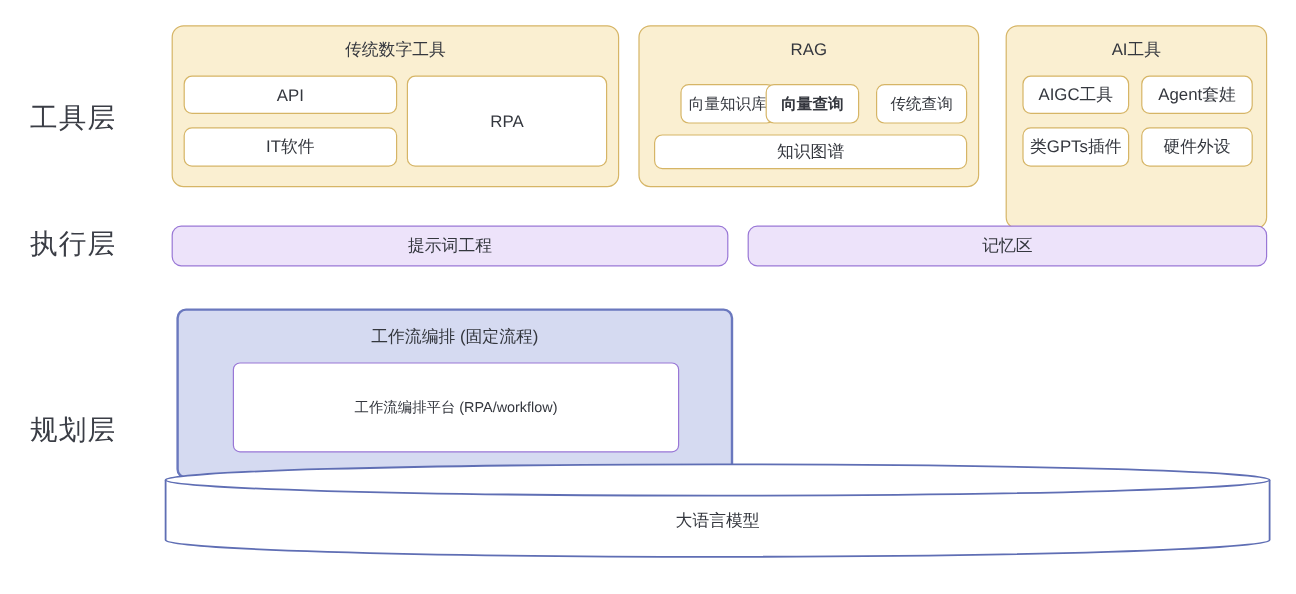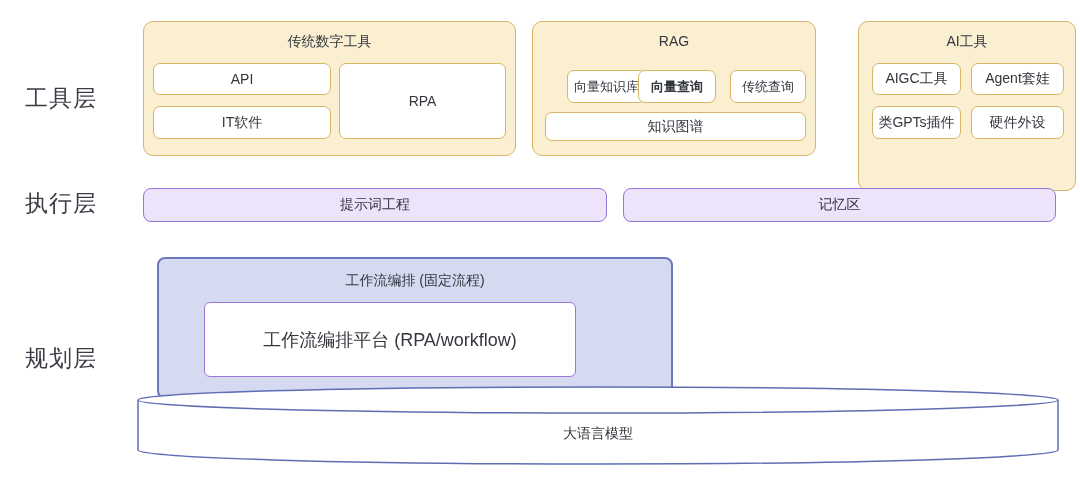--- a/index.html
+++ b/index.html
@@ -79,21 +79,21 @@
     font-weight: 500;
   }
   .plan-inner {
     position: absolute;
     background: #ffffff;
     border: 1.6px solid #9977d6;
     border-radius: 6px;
     display: flex;
     align-items: center;
     justify-content: center;
-    font-size: 18px;
+    font-size: 12px;
   }
 
   
   .cyl-svg {
     position: absolute;
     left: 0; top: 0;
     pointer-events: none;
   }
   .llm-label {
     position: absolute;
@@ -121,32 +121,32 @@
   </div>
 
   <div class="group" style="left:532px; top:21px; width:284px; height:135px;">
     <div class="group-title">RAG</div>
     <div class="chip small" style="left:12px; top:48px; width:79px; height:33px;margin-left:22px;">向量知识库</div>
     <div class="chip small" style="left:105px; top:48px; width:78px; height:33px;font-weight:bold;">向量查询</div>
     <div class="chip small" style="left:197px; top:48px; width:76px; height:33px;">传统查询</div>
     <div class="chip" style="left:12px; top:90px; width:261px; height:29px;">知识图谱</div>
   </div>
 
-  <div class="group" style="left:858px; top:21px; width:218px; height:170px;">
+  <div class="group" style="left:838px; top:21px; width:218px; height:170px;">
     <div class="group-title">AI工具</div>
     <div class="chip" style="left:13px; top:41px; width:89px; height:32px;">AIGC工具</div>
     <div class="chip" style="left:112px; top:41px; width:93px; height:32px;">Agent套娃</div>
     <div class="chip" style="left:13px; top:84px; width:89px; height:33px;">类GPTs插件</div>
     <div class="chip" style="left:112px; top:84px; width:93px; height:33px;">硬件外设</div>
   </div>
 
   <div class="exec" style="left:143px; top:188px; width:464px;text-align:center;">提示词工程</div>
   <div class="exec" style="left:623px; top:188px; width:433px;">记忆区</div>
 
-  <div class="plan" style="left:157px; top:257px; width:516px; height:142px;">
+  <div class="plan" style="left:147px; top:257px; width:464px; height:142px;">
     <div class="plan-title">工作流编排 (固定流程)</div>
     <div class="plan-inner" style="left:45px; top:43px; width:372px; height:75px;">工作流编排平台 (RPA/workflow)</div>
   </div>
 
 
   <svg class="cyl-svg" width="1080" height="495" viewBox="0 0 1080 495">
 
     <path d="M138,400 L138,450 A460,14 0 0,0 1058,450 L1058,400" fill="#ffffff" stroke="#5f6eb4" stroke-width="1.5"></path>
 
     <ellipse cx="598" cy="400" rx="460" ry="13" fill="#ffffff" stroke="#5f6eb4" stroke-width="1.5"></ellipse>

